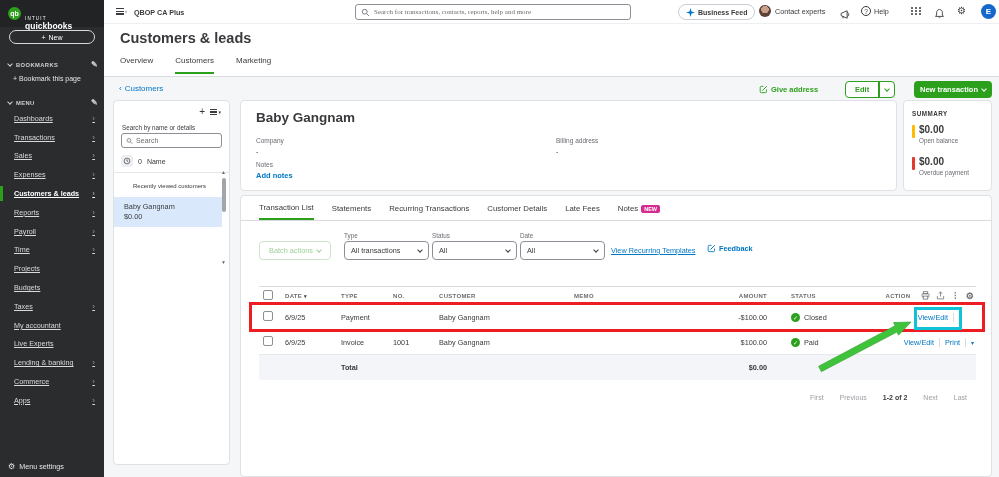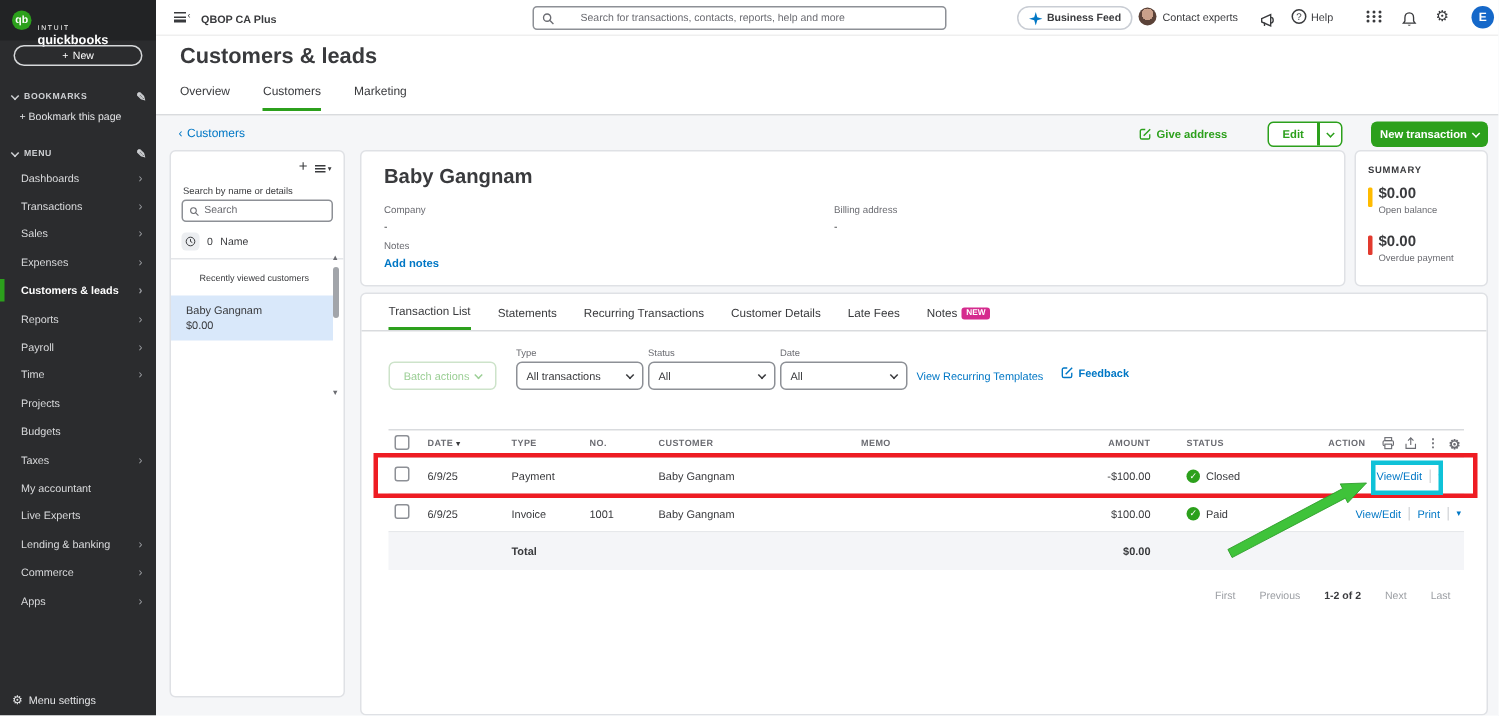--- a/index.html
+++ b/index.html
@@ -12,36 +12,36 @@
   .qb-circle { width:13px; height:13px; border-radius:50%; background:#2ca01c; color:#fff; font-size:7px; font-weight:bold; display:flex; align-items:center; justify-content:center; }
   .brand-text { margin-left:4px; color:#fff; line-height:1.1;margin-top:22px; }
   .brand-intuit { font-size:4.5px; letter-spacing:1.2px; }
   .brand-qb { font-size:8.5px; font-weight:bold; }
   .new-btn { position:absolute; top:30px; left:9px; width:86px; height:14px; border:1px solid #d6d8da; border-radius:8px; color:#fff; font-size:7px; display:flex; align-items:center; justify-content:center; gap:3px; cursor:pointer; }
   .section-row { position:absolute; left:8px; right:6px; display:flex; align-items:center; color:#cfd1d4; font-size:5.8px; font-weight:bold; letter-spacing:.4px; }
   .chev-down { width:4px; height:4px; border-left:1px solid #cfd1d4; border-bottom:1px solid #cfd1d4; transform:rotate(-45deg); margin-right:4px; margin-top:-2px; }
   .pencil-ic { margin-left:auto; font-size:8px; color:#cfd1d4; }
   .bookmark-add { position:absolute; top:75px; left:13px; color:#e4e5e7; font-size:7px; }
   .menu-list { position:absolute; top:109px; left:0; right:0; }
-  .menu-item { height:18.8px; display:flex; align-items:center; padding:0 9px 0 14px; color:#d9dadc; font-size:7.2px; position:relative; cursor:pointer; }
+  .menu-item { height:18.8px; display:flex; align-items:center; padding:0 9px 0 14px; color:#d9dadc; font-size:7.2px; position:relative; cursor:pointer;text-decoration:underline; }
   .menu-item .chevR { margin-left:auto; color:#9a9ca0; font-size:8px; }
   .menu-item.active { color:#fff; font-weight:bold; }
   .menu-item.active::before { content:""; position:absolute; left:0; top:2px; bottom:2px; width:3px; background:#2ca01c; }
   .menu-settings { position:absolute; bottom:6px; left:8px; display:flex; gap:4px; color:#e4e5e7; font-size:7.2px; align-items:center; }
   .gear-g { font-size:8px; }
 
   
   .topbar { position:absolute; left:104px; top:0; width:895px; height:24px; background:#fff; border-bottom:1px solid #efefef; z-index:4; }
   .collapse-ic { position:absolute; left:12px; top:8px; display:flex; align-items:center; gap:1px; }
   .collapse-lines { display:flex; flex-direction:column; gap:1.5px; }
   .collapse-lines i { width:8px; height:1.2px; background:#393a3d; }
   .collapse-caret { font-size:6px; color:#393a3d; }
   .company-name { position:absolute; left:30px; top:8px; font-size:7.2px; font-weight:bold; }
   .search-wrap { position:absolute; left:251px; top:4px; width:276px; height:16px; border:1px solid #8d9096; border-radius:3px; display:flex; align-items:center; padding:0 5px; gap:4px; background:#fff; }
-  .search-wrap input { border:none; outline:none; flex:1; font-size:7px; font-family:Liberation Sans, sans-serif; color:#393a3d; background:transparent;margin-left:13px; }
+  .search-wrap input { border:none; outline:none; flex:1; font-size:7px; font-family:Liberation Serif, serif; color:#393a3d; background:transparent; }
   .search-wrap input::placeholder { color:#6b6c72; }
   .bizfeed { position:absolute; left:574px; top:4px; height:16px; border:1px solid #c9cdd4; border-radius:8px; display:flex; align-items:center; padding:0 7px; gap:3px; font-size:7px; font-weight:bold; cursor:pointer; background:#fff; }
   .contact { position:absolute; left:655px; top:5px; display:flex; align-items:center; gap:4px; font-size:7.2px; cursor:pointer; }
   .mini-avatar { width:12px; height:12px; border-radius:50%; background:radial-gradient(circle at 50% 38%, #caa08a 0 40%, #5b4238 41%); }
   .megaphone { position:absolute; left:736px; top:6px; }
   .help-wrap { position:absolute; left:757px; top:6px; display:flex; align-items:center; gap:3px; font-size:7.2px; cursor:pointer; }
   .q-circle { width:10px; height:10px; border:1px solid #393a3d; border-radius:50%; font-size:6.5px; display:flex; align-items:center; justify-content:center; }
   .grid-ic { position:absolute; left:807px; top:7px; display:grid; grid-template-columns:repeat(3,3px); grid-gap:1px; cursor:pointer; }
   .grid-ic i { width:2px; height:2px; border-radius:50%; background:#393a3d; }
   .bell-ic { position:absolute; left:830px; top:6px; cursor:pointer; }
@@ -108,21 +108,21 @@
   .dtabs { display:flex; gap:18px; padding:7px 0 0 18px; border-bottom:1px solid #d9dbde; font-size:7.8px; }
   .dtab { padding-bottom:6px; display:flex; align-items:center; gap:3px; cursor:pointer; }
   .dtab.active { font-weight:normal; border-bottom:2.5px solid #2ca01c; }
   .new-badge { background:#d52b8e; color:#fff; font-size:5.5px; font-weight:bold; padding:1px 3px; border-radius:2px; }
 
   .batch-btn { position:absolute; left:18px; top:45px; width:72px; height:19px; border:1px solid #cde3ca; border-radius:4px; color:#9ccf96; font-size:7.3px; display:flex; align-items:center; justify-content:center; gap:4px; cursor:pointer; background:#fff; }
   .chev-pg { width:4px; height:4px; border-left:1.2px solid #9ccf96; border-bottom:1.2px solid #9ccf96; transform:rotate(-45deg); margin-top:-2px; }
   .flt-label { position:absolute; font-size:6.3px; color:#6b6c72; top:36px; }
   .flt-select { position:absolute; top:45px; width:85px; height:19px; border:1px solid #8d9096; border-radius:4px; background:#fff; font-size:7.3px; display:flex; align-items:center; justify-content:space-between; padding:0 6px; cursor:pointer; }
   .chev-d { width:4px; height:4px; border-left:1.2px solid #393a3d; border-bottom:1.2px solid #393a3d; transform:rotate(-45deg); margin-top:-2px; }
-  .recurring-link { position:absolute; left:370px; top:50px; font-size:7.3px; color:#0077c5; cursor:pointer; }
+  .recurring-link { position:absolute; left:370px; top:50px; font-size:7.3px; color:#0077c5; cursor:pointer;text-decoration:underline; }
   .fb-link { position:absolute; left:466px; top:48px; display:flex; align-items:center; gap:3px; font-size:7.3px; color:#0077c5; font-weight:bold; cursor:pointer; }
 
   
   .ttable { position:absolute; left:18px; top:90px; width:717px; }
   .thead { display:flex; align-items:center; height:19px; border-top:1px solid #d9dbde; border-bottom:1px solid #d9dbde; font-size:6px; font-weight:bold; color:#6b6c72; letter-spacing:.3px; }
   .trow { display:flex; align-items:center; height:25px; border-bottom:1px solid #e6e8eb; font-size:7.3px; }
   .c-chk { width:26px; padding-left:4px; }
   .c-date { width:56px; display:flex; align-items:center; gap:2px; }
   .c-type { width:52px; }
   .c-no { width:46px; }

